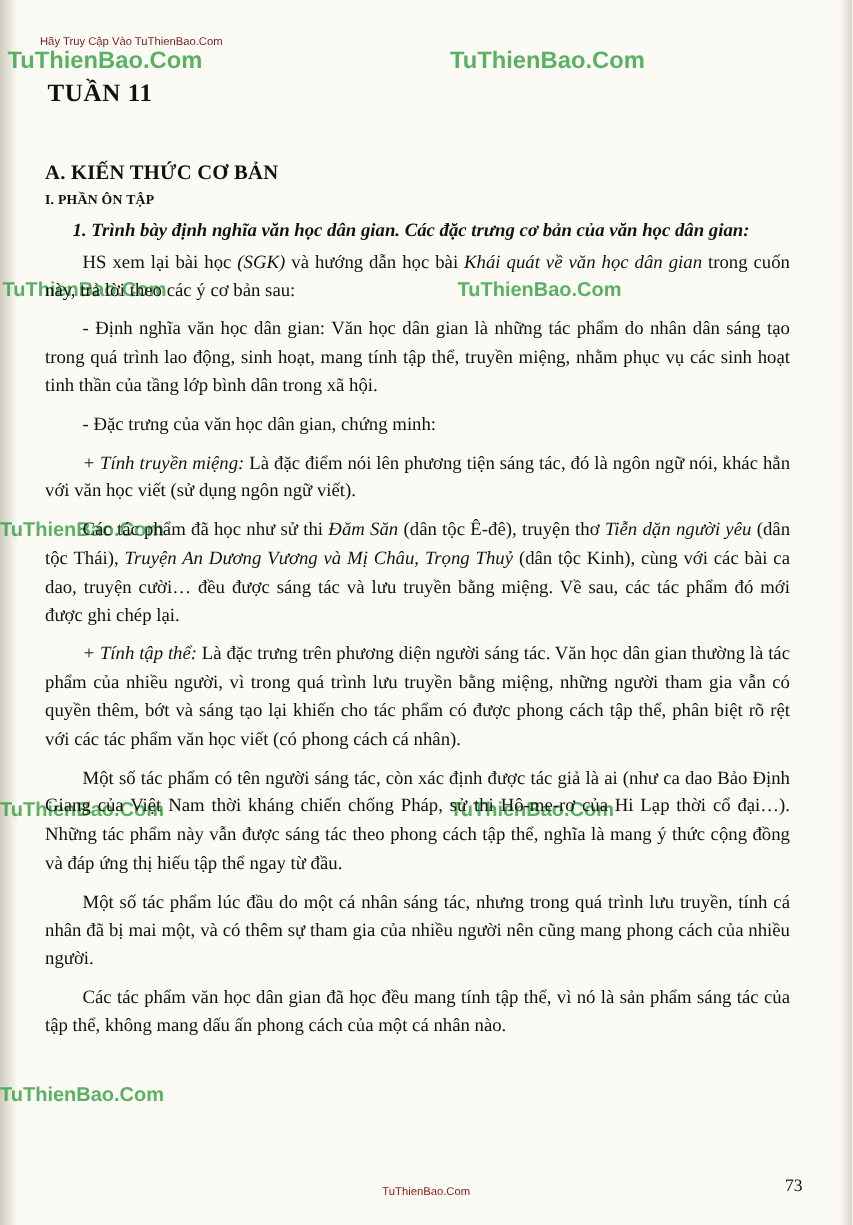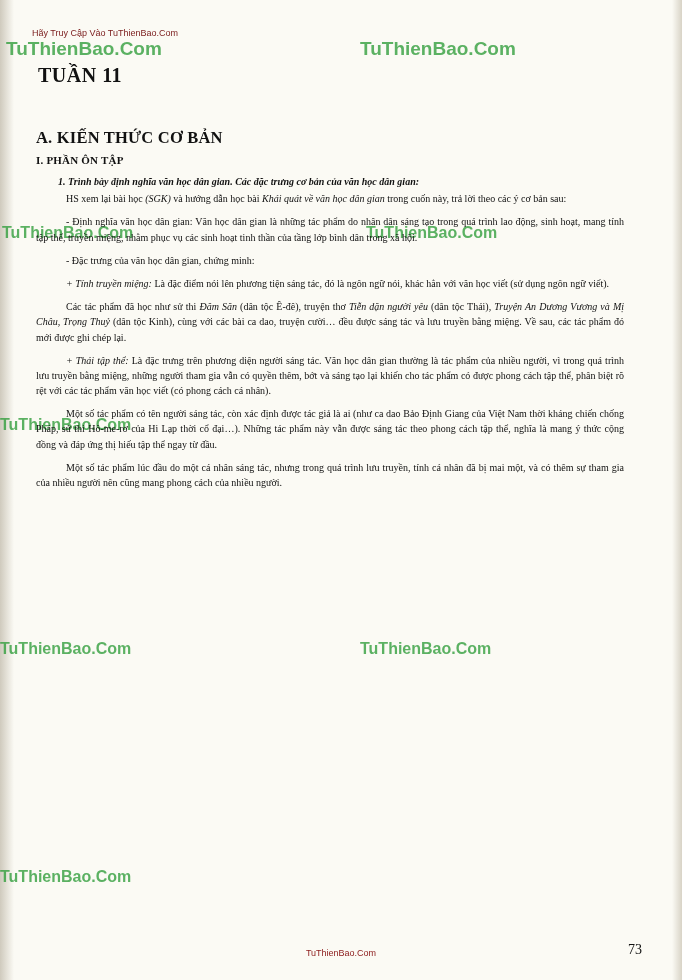--- a/index.html
+++ b/index.html
@@ -114,23 +114,23 @@
     margin: 14px 0 6px 0;
     letter-spacing: 0.2px;
   }
   h3.subsection {
     font-size: 11px;
     font-weight: bold;
     margin: 6px 0 8px 0;
     letter-spacing: 0.2px;
   }
   p.para {
-    font-size: 10px;
+    font-size: 15px;
     line-height: 1.52;
-    margin: 0 8px 2px 0;
+    margin: 0 0 2px 0;
     text-align: justify;
   }
   p.para.indent {
     text-indent: 30px;
   }
   p.para.bolditalic {
     font-weight: bold;
     font-style: italic;
     text-indent: 22px;
   }
@@ -195,27 +195,28 @@
 
       <p class="para indent" style="margin-top:8px;">
         <span class="bi">+ Tính truyền miệng:</span><span> Là đặc điểm nói lên phương tiện sáng tác, đó là ngôn ngữ nói, khác hẳn với văn học viết (sử dụng ngôn ngữ viết).</span>
       </p>
 
       <p class="para indent" style="margin-top:8px;">
         <span>Các tác phẩm đã học như sử thi </span><span class="bi">Đăm Săn</span><span> (dân tộc Ê-đê), truyện thơ </span><span class="bi">Tiễn dặn người yêu</span><span> (dân tộc Thái), </span><span class="it">Truyện An Dương Vương và Mị Châu, Trọng Thuỷ</span><span> (dân tộc Kinh), cùng với các bài ca dao, truyện cười… đều được sáng tác và lưu truyền bằng miệng. Về sau, các tác phẩm đó mới được ghi chép lại.</span>
       </p>
 
       <p class="para indent" style="margin-top:8px;">
-        <span class="bi">+ Thái tập thể:</span><span> Là đặc trưng trên phương diện người sáng tác. Văn học dân gian thường là tác phẩm của nhiều người, vì trong quá trình lưu truyền bằng miệng, những người tham gia vẫn có quyền thêm, bớt và sáng tạo lại khiến cho tác phẩm có được phong cách tập thể, phân biệt rõ rệt với các tác phẩm văn học viết (có phong cách cá nhân).</span>
+        <span class="bi">+ Tính tập thể:</span><span> Là đặc trưng trên phương diện người sáng tác. Văn học dân gian thường là tác phẩm của nhiều người, vì trong quá trình lưu truyền bằng miệng, những người tham gia vẫn có quyền thêm, bớt và sáng tạo lại khiến cho tác phẩm có được phong cách tập thể, phân biệt rõ rệt với các tác phẩm văn học viết (có phong cách cá nhân).</span>
       </p>
 
       <p class="para indent" style="margin-top:8px;">Một số tác phẩm có tên người sáng tác, còn xác định được tác giả là ai (như ca dao Bảo Định Giang của Việt Nam thời kháng chiến chống Pháp, sử thi Hô-me-rơ của Hi Lạp thời cổ đại…). Những tác phẩm này vẫn được sáng tác theo phong cách tập thể, nghĩa là mang ý thức cộng đồng và đáp ứng thị hiếu tập thể ngay từ đầu.</p>
 
       <p class="para indent" style="margin-top:8px;">Một số tác phẩm lúc đầu do một cá nhân sáng tác, nhưng trong quá trình lưu truyền, tính cá nhân đã bị mai một, và có thêm sự tham gia của nhiều người nên cũng mang phong cách của nhiều người.</p>
 
+      <p class="para indent" style="margin-top:8px;">Các tác phẩm văn học dân gian đã học đều mang tính tập thể, vì nó là sản phẩm sáng tác của tập thể, không mang dấu ấn phong cách của một cá nhân nào.</p>
 
     </div>
 
     <div class="page-number">73</div>
     <div class="bottom-wm">TuThienBao.Com</div>
 
   </div>
 </div>
 
 </body></html>

